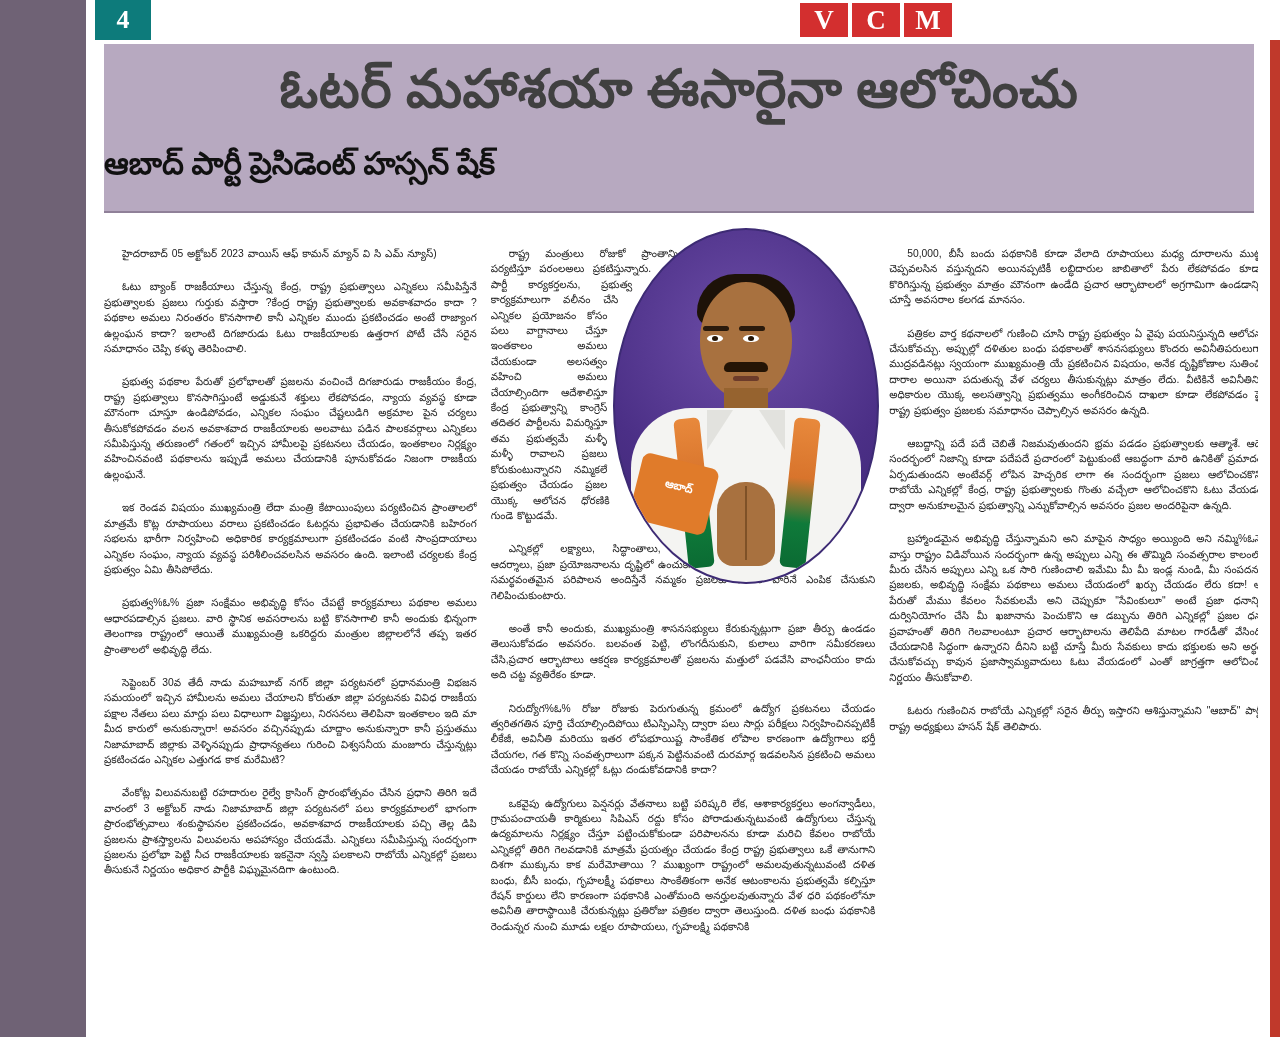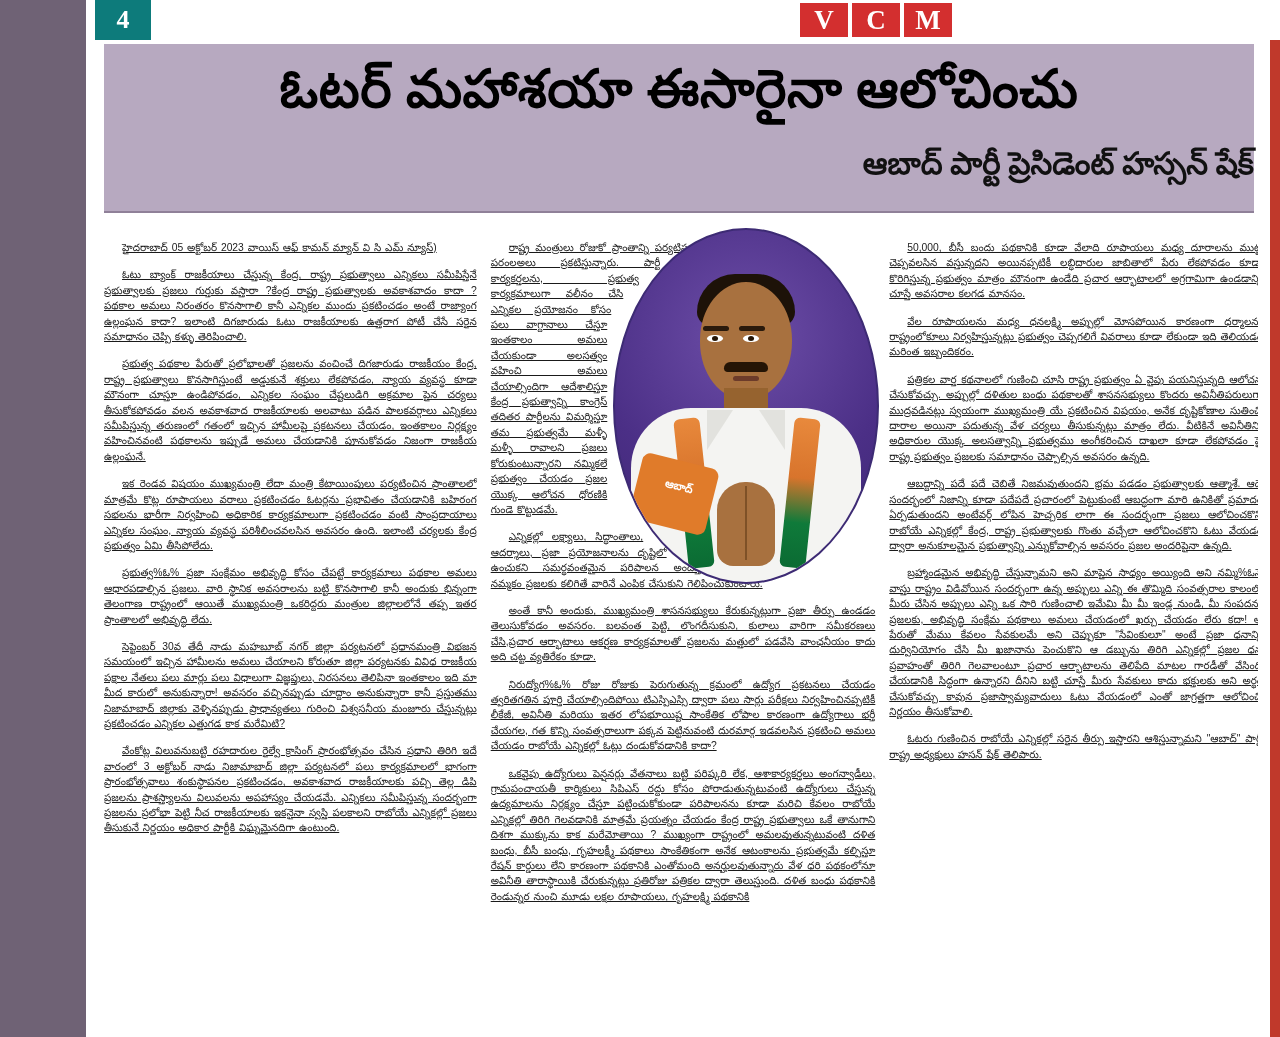--- a/index.html
+++ b/index.html
@@ -111,30 +111,30 @@
   }
   .headline {
     position: absolute;
     left: 0;
     top: 12px;
     width: 1150px;
     text-align: center;
     font-family: "Liberation Serif", serif;
     font-size: 53px;
     font-weight: bold;
-    color: #000000;
+    color: #404040;
     letter-spacing: 0.5px;
     line-height: 1.25;
   }
   .subhead {
     position: absolute;
     left: 0;
     top: 102px;
     width: 1150px;
-    text-align: right;
+    text-align: left;
     font-family: "Liberation Serif", serif;
     font-size: 31px;
     font-weight: bold;
     color: #111111;
   }
   
   .columns {
     position: absolute;
     left: 104px;
     top: 228px;
@@ -147,24 +147,23 @@
     width: 376px;
     position: relative;
     text-align: justify;
     font-family: "Liberation Sans", sans-serif;
     font-size: 10.3px;
     line-height: 15.4px;
     color: #1a1a1a;
     word-spacing: 1px;
   }
   .col p {
-    margin: 12px 0 2px 0;
+    margin: 18px 0 2px 0;
     text-indent: 18px;
     text-align: justify;
-    text-decoration: underline;
   }
   .col.c2 {
     width: 388px;
   }
   .col.c3 {
     width: 376px;
   }
   
   .photo-wrap {
     float: right;
@@ -403,21 +402,20 @@
       </div>
       <p>రాష్ట్ర మంత్రులు రోజుకో ప్రాంతాన్ని పర్యటిస్తూ పరంలఅలు ప్రకటిస్తున్నారు. పార్టీ కార్యకర్తలను, ప్రభుత్వ కార్యక్రమాలుగా వలీనం చేసి ఎన్నికల ప్రయోజనం కోసం పలు వాగ్దానాలు చేస్తూ ఇంతకాలం అమలు చేయకుండా అలసత్వం వహించి అమలు చేయాల్సిందిగా ఆదేశాలిస్తూ కేంద్ర ప్రభుత్వాన్ని కాంగ్రెస్ తదితర పార్టీలను విమర్శిస్తూ తమ ప్రభుత్వమే మళ్ళీ మళ్ళీ రావాలని ప్రజలు కోరుకుంటున్నారని నమ్మికలే ప్రభుత్వం చేయడం ప్రజల యొక్క ఆలోచన ధోరణికి గుండె కొట్టుడమే.</p>
       <p>ఎన్నికల్లో లక్ష్యాలు, సిద్ధాంతాలు, ఆదర్శాలు, ప్రజా ప్రయోజనాలను దృష్టిలో ఉంచుకని సమర్థవంతమైన పరిపాలన అందిస్తేనే నమ్మకం ప్రజలకు కలిగితే వారినే ఎంపిక చేసుకుని గెలిపించుకుంటారు.</p>
       <p>అంతే కానీ అందుకు, ముఖ్యమంత్రి శాసనసభ్యులు కేరుకున్నట్లుగా ప్రజా తీర్పు ఉండడం తెలుసుకోవడం అవసరం. బలవంత పెట్టి, లొంగదీసుకుని, కులాలు వారిగా సమీకరణలు చేసి,ప్రచార ఆర్భాటాలు ఆకర్షణ కార్యక్రమాలతో ప్రజలను మత్తులో పడవేసి వాంఛనీయం కాదు అది చట్ట వ్యతిరేకం కూడా.</p>
       <p>నిరుద్యోగ%ఓ% రోజు రోజుకు పెరుగుతున్న క్రమంలో ఉద్యోగ ప్రకటనలు చేయడం త్వరితగతిన పూర్తి చేయాల్సిందిపోయి టిఎస్పిఎస్సి ద్వారా పలు సార్లు పరీక్షలు నిర్వహించినప్పటికీ లీకేజీ, అవినీతి మరియు ఇతర లోపభూయిష్ట సాంకేతిక లోపాల కారణంగా ఉద్యోగాలు భర్తీ చేయగల, గత కొన్ని సంవత్సరాలుగా పక్కన పెట్టినువంటి దురమార్గ ఇడవలసిన ప్రకటించి అమలు చేయడం రాబోయే ఎన్నికల్లో ఓట్లు దండుకోవడానికి కాదా?</p>
       <p>ఒకవైపు ఉద్యోగులు పెన్షనర్లు వేతనాలు బట్టి పరిష్కరి లేక, ఆశాకార్యకర్తలు అంగన్వాడీలు, గ్రామపంచాయతీ కార్మికులు సిపిఎస్ రద్దు కోసం పోరాడుతున్నటువంటి ఉద్యోగులు చేస్తున్న ఉద్యమాలను నిర్లక్ష్యం చేస్తూ పట్టించుకోకుండా పరిపాలనను కూడా మరిచి కేవలం రాబోయే ఎన్నికల్లో తిరిగి గెలవడానికి మాత్రమే ప్రయత్నం చేయడం కేంద్ర రాష్ట్ర ప్రభుత్వాలు ఒకే తానుగాని దిశగా ముక్కును కాక మరేమోతాయి ? ముఖ్యంగా రాష్ట్రంలో అమలవుతున్నటువంటి దళిత బంధు, బీసీ బంధు, గృహలక్ష్మీ పథకాలు సాంకేతికంగా అనేక ఆటంకాలను ప్రభుత్వమే కల్పిస్తూ రేషన్ కార్డులు లేని కారణంగా పథకానికి ఎంతోమంది అనర్హులవుతున్నారు వేళ ధరి పథకంలోనూ అవినీతి తారాస్థాయికి చేరుకున్నట్లు ప్రతిరోజు పత్రికల ద్వారా తెలుస్తుంది. దళిత బంధు పథకానికి రెండున్నర నుంచి మూడు లక్షల రూపాయలు, గృహలక్ష్మి పథకానికి</p>
     </div>
 
     <div class="col c3">
       <p>50,000, బీసీ బందు పథకానికి కూడా వేలాది రూపాయలు మధ్య దూరాలను ముట్ట చెప్పవలసిన వస్తున్నదని అయినప్పటికీ లబ్ధిదారుల జాబితాలో పేరు లేకపోవడం కూడా కొరిగిస్తున్న ప్రభుత్వం మాత్రం మౌనంగా ఉండేది ప్రచార ఆర్భాటాలలో అగ్రగామిగా ఉండడాన్ని చూస్తే అవసరాల కలగడ మానసం.</p>
-      <p>వేల రూపాయలను మధ్య ధనలక్ష్మి అప్పుల్లో మోసపోయిన కారణంగా ధర్మాలను రాష్ట్రంలోకూలు నిర్వహిస్తున్నట్లు ప్రభుత్వం చెప్పగలిగే వివరాలు కూడా లేకుండా ఇది తెలియడం మరింత ఇబ్బందికరం.</p>
       <p>పత్రికల వార్త కథనాలలో గుణించి చూసి రాష్ట్ర ప్రభుత్వం ఏ వైపు పయనిస్తున్నది ఆలోచన చేసుకోవచ్చు. అప్పుల్లో దళితుల బంధు పథకాలతో శాసనసభ్యులు కొందరు అవినీతిపరులుగా ముద్రవడినట్లు స్వయంగా ముఖ్యమంత్రి యే ప్రకటించిన విషయం, అనేక దృష్టికోణాల సుతించి దారాల అయినా పదుతున్న వేళ చర్యలు తీసుకున్నట్లు మాత్రం లేదు. వీటికినే అవినీతిని, అధికారుల యొక్క అలసత్వాన్ని ప్రభుత్వము అంగీకరించిన దాఖలా కూడా లేకపోవడం పై రాష్ట్ర ప్రభుత్వం ప్రజలకు సమాధానం చెప్పాల్సిన అవసరం ఉన్నది.</p>
       <p>ఆబద్దాన్ని పదే పదే చెబితే నిజమవుతుందని భ్రమ పడడం ప్రభుత్వాలకు ఆత్మాశే. ఆదే సందర్భంలో నిజాన్ని కూడా పదేపదే ప్రచారంలో పెట్టుకుంటే ఆబద్ధంగా మారి ఉనికితో ప్రమాదం ఏర్పడుతుందని అంటేవర్గ్ లోపిన హెచ్చరిక లాగా ఈ సందర్భంగా ప్రజలు ఆలోచించకొని రాబోయే ఎన్నికల్లో కేంద్ర, రాష్ట్ర ప్రభుత్వాలకు గొంతు వచ్చేలా ఆలోచించకొని ఓటు వేయడం ద్వారా అనుకూలమైన ప్రభుత్వాన్ని ఎన్నుకోవాల్సిన అవసరం ప్రజల అందరిపైనా ఉన్నది.</p>
       <p>బ్రహ్మాండమైన అభివృద్ధి చేస్తున్నామని అని మాపైన సాధ్యం అయ్యింది అని నమ్మి%ఓనే వాస్తు రాష్ట్రం విడివోయిన సందర్భంగా ఉన్న అప్పులు ఎన్ని ఈ తొమ్మిది సంవత్సరాల కాలంలో మీరు చేసిన అప్పులు ఎన్ని ఒక సారి గుణించాలి ఇమేమి మీ మీ ఇండ్ల నుండి, మీ సంపదను ప్రజలకు, అభివృద్ధి సంక్షేమ పథకాలు అమలు చేయడంలో ఖర్చు చేయడం లేరు కదా! ఆ పేరుతో మేము కేవలం సేవకులమే అని చెప్పుకూ "సేవింకులూ" అంటే ప్రజా ధనాన్ని దుర్వినియోగం చేసి మీ ఖజానాను పెంచుకొని ఆ డబ్బును తిరిగి ఎన్నికల్లో ప్రజల ధన ప్రవాహంతో తిరిగి గెలవాలంటూ ప్రచార ఆర్భాటాలను తెలిపేది మాటల గారడీతో వేసింది చేయడానికి సిద్ధంగా ఉన్నారని దీనిని బట్టి చూస్తే మీరు సేవకులు కాదు భక్తులకు అని అర్థం చేసుకోవచ్చు కావున ప్రజాస్వామ్యవాదులు ఓటు వేయడంలో ఎంతో జాగ్రత్తగా ఆలోచించి నిర్ణయం తీసుకోవాలి.</p>
       <p>ఓటరు గుణించిన రాబోయే ఎన్నికల్లో సరైన తీర్పు ఇస్తారని ఆశిస్తున్నామని "ఆబాద్" పార్టీ రాష్ట్ర అధ్యక్షులు హసన్ షేక్ తెలిపారు.</p>
     </div>
 
   </div>
 
   <div class="rightstrip2"></div>
   <div class="rightstrip"></div>

